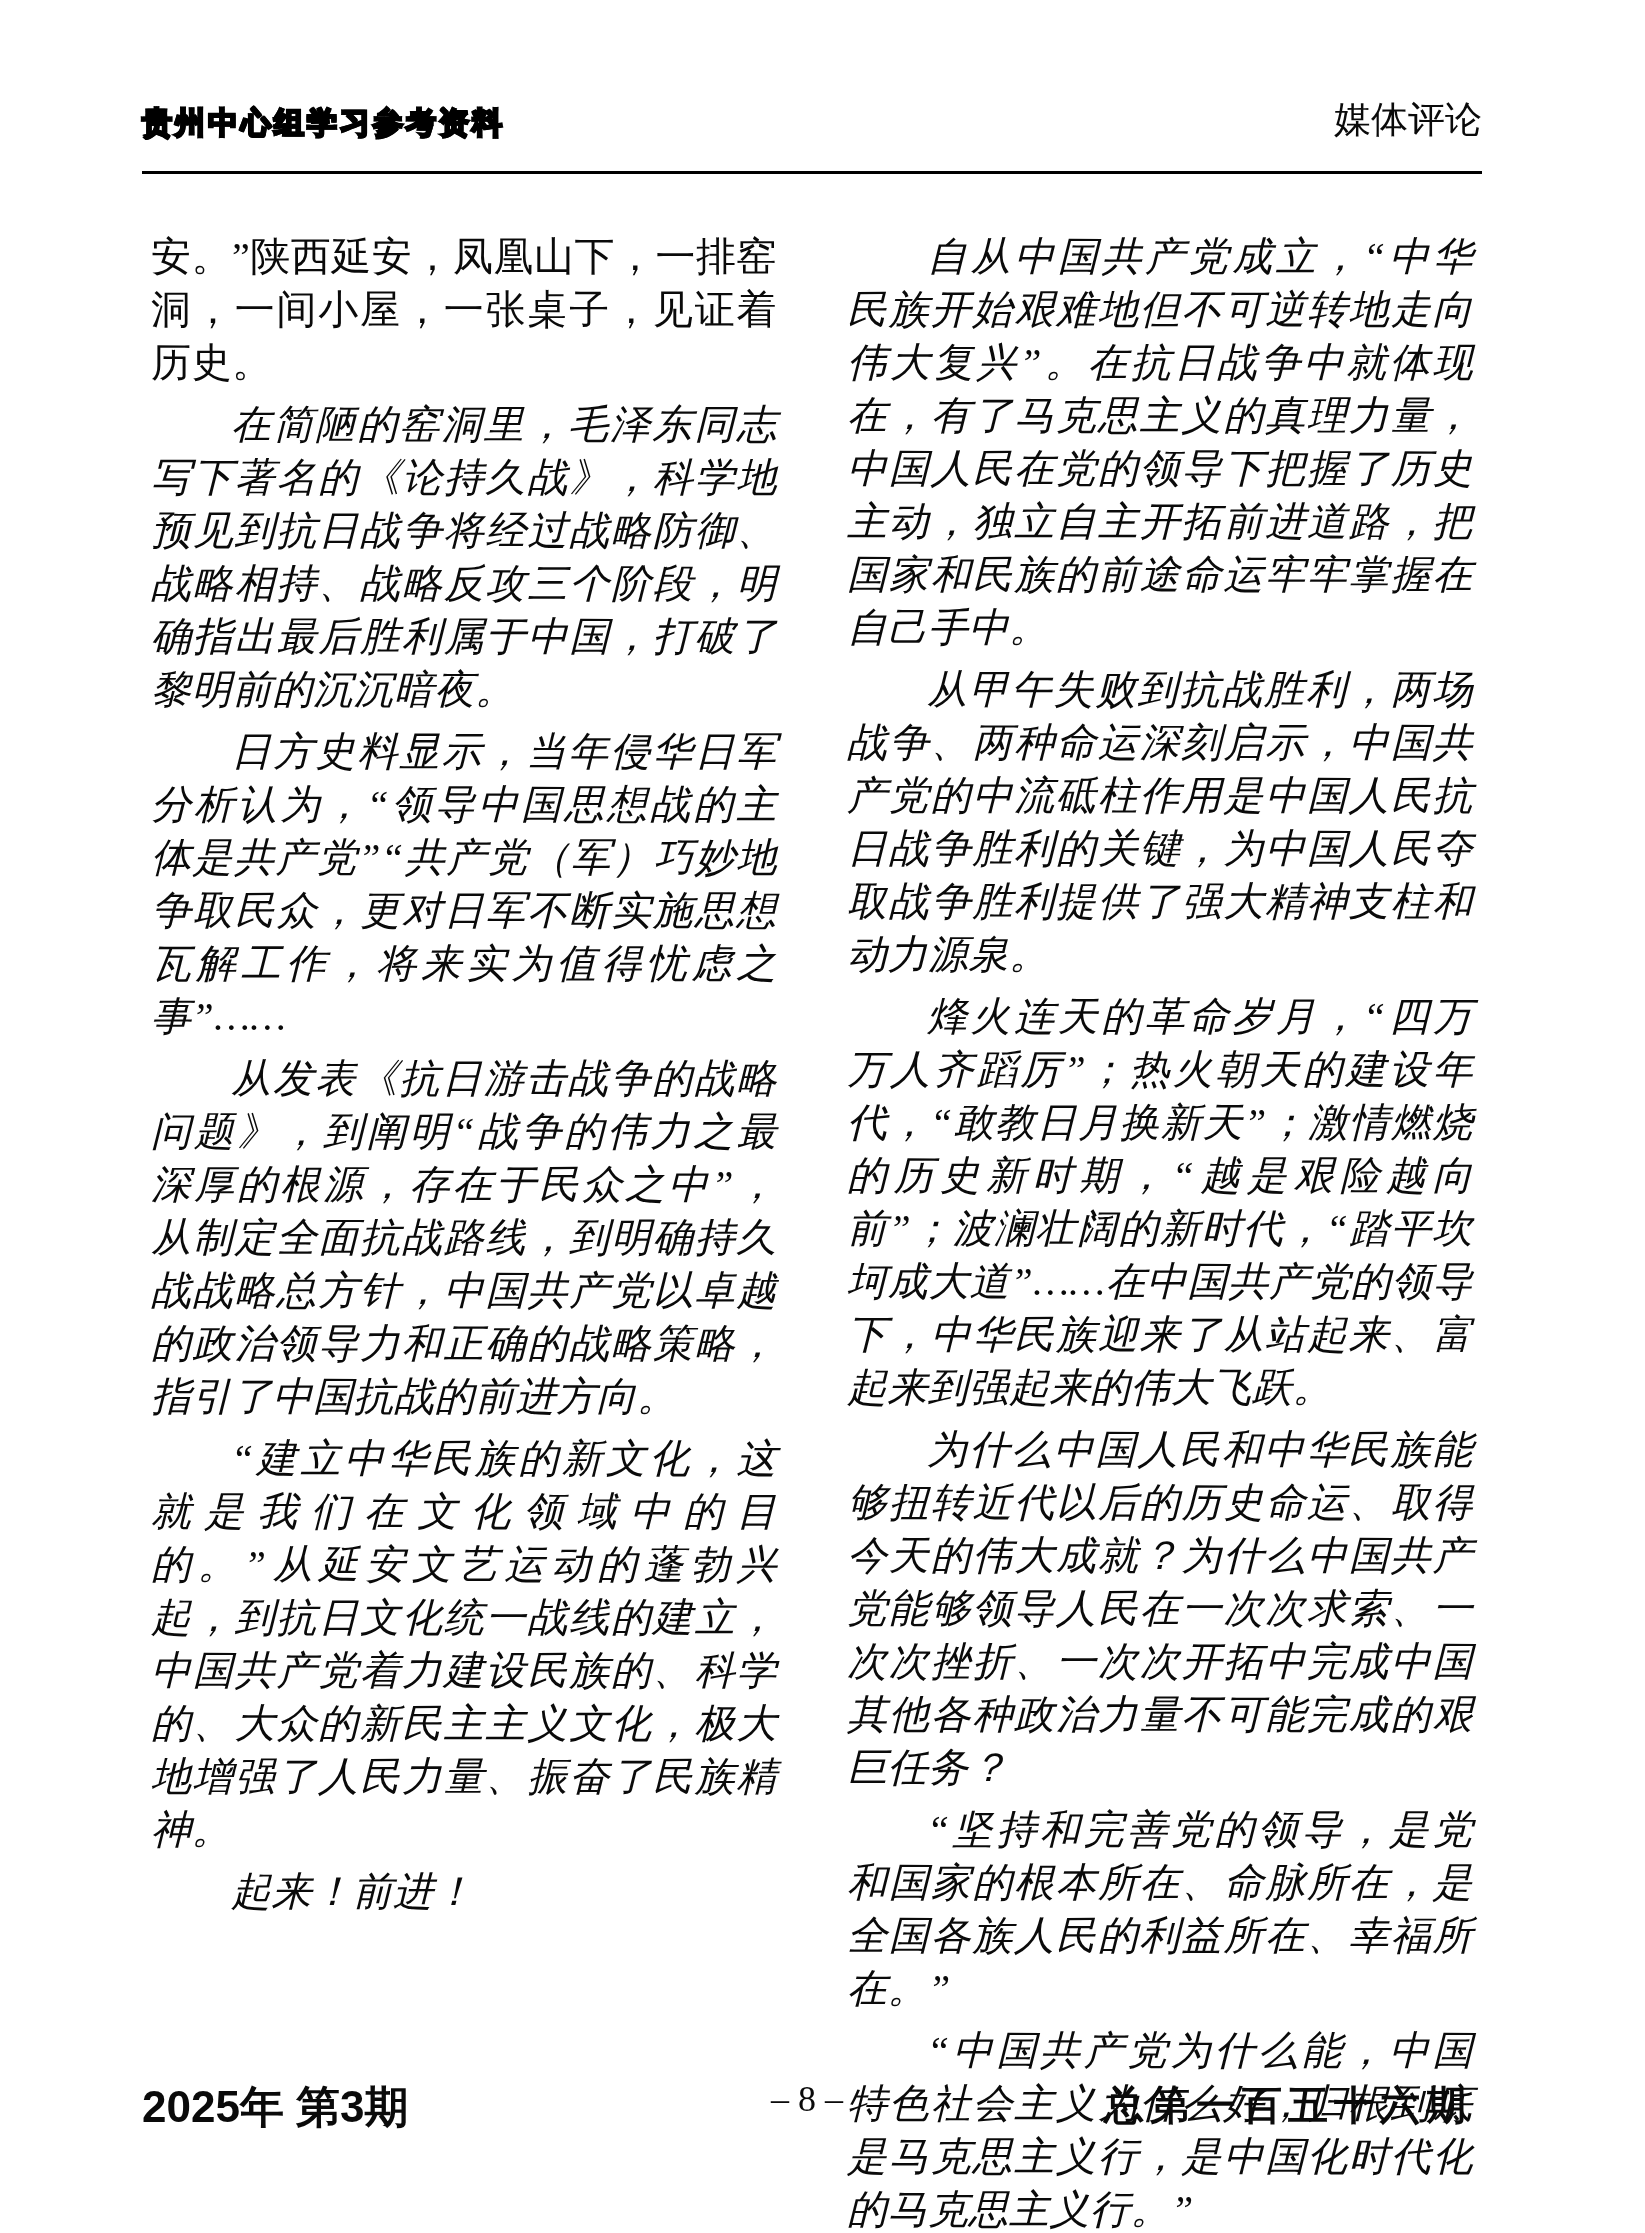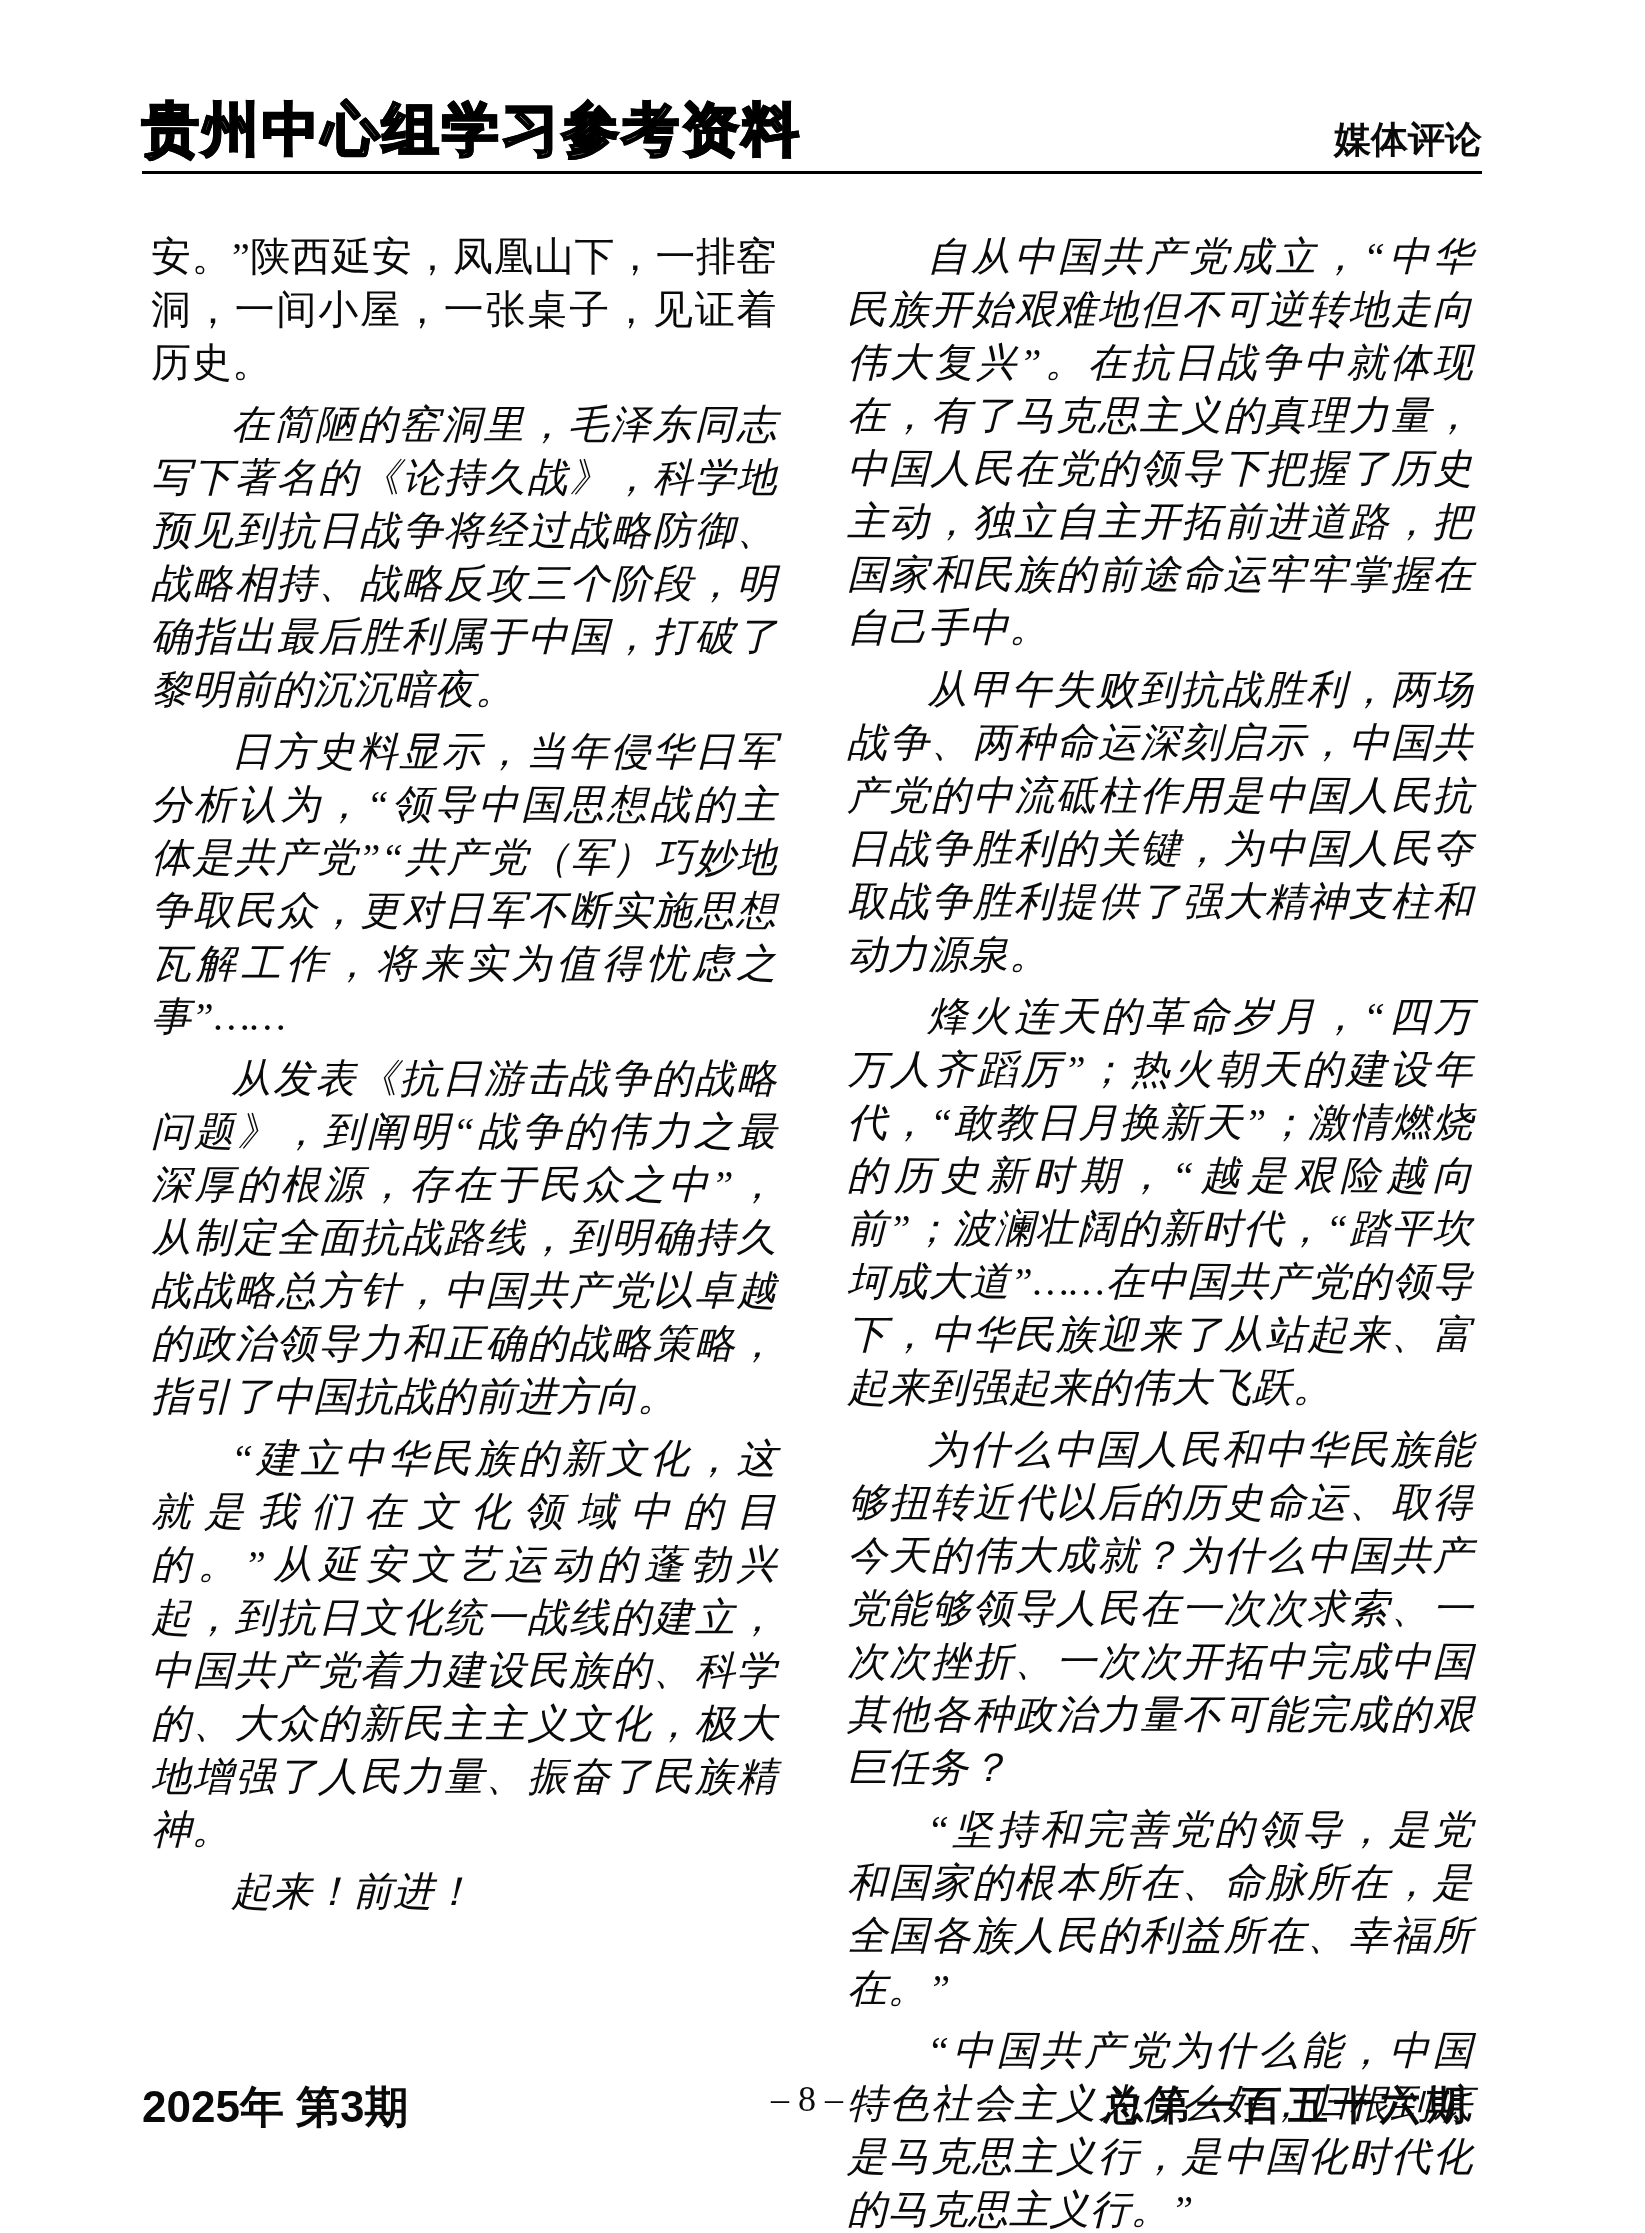--- a/index.html
+++ b/index.html
@@ -21,36 +21,36 @@
     position: absolute;
     top: 101px;
     left: 142px;
     width: 1340px;
     display: flex;
     justify-content: space-between;
     align-items: flex-end;
   }
   .header-title-outline {
     font-family: "Liberation Sans", sans-serif;
-    font-size: 57px;
+    font-size: 30px;
     font-weight: 900;
     letter-spacing: 3px;
     color: #ffffff;
     -webkit-text-stroke: 2.5px #000000;
     text-shadow:
       1px 1px 0 #000, -1px -1px 0 #000,
       1px -1px 0 #000, -1px 1px 0 #000;
     line-height: 1;
     white-space: nowrap;
     text-align: right;
   }
   .header-right {
     font-family: "Liberation Sans", sans-serif;
     font-size: 37px;
-    font-weight: bold;
+    font-weight: normal;
     line-height: 1;
     white-space: nowrap;
     margin-left: 44px;
   }
   .rule {
     position: absolute;
     top: 171px;
     left: 142px;
     width: 1340px;
     height: 3px;

